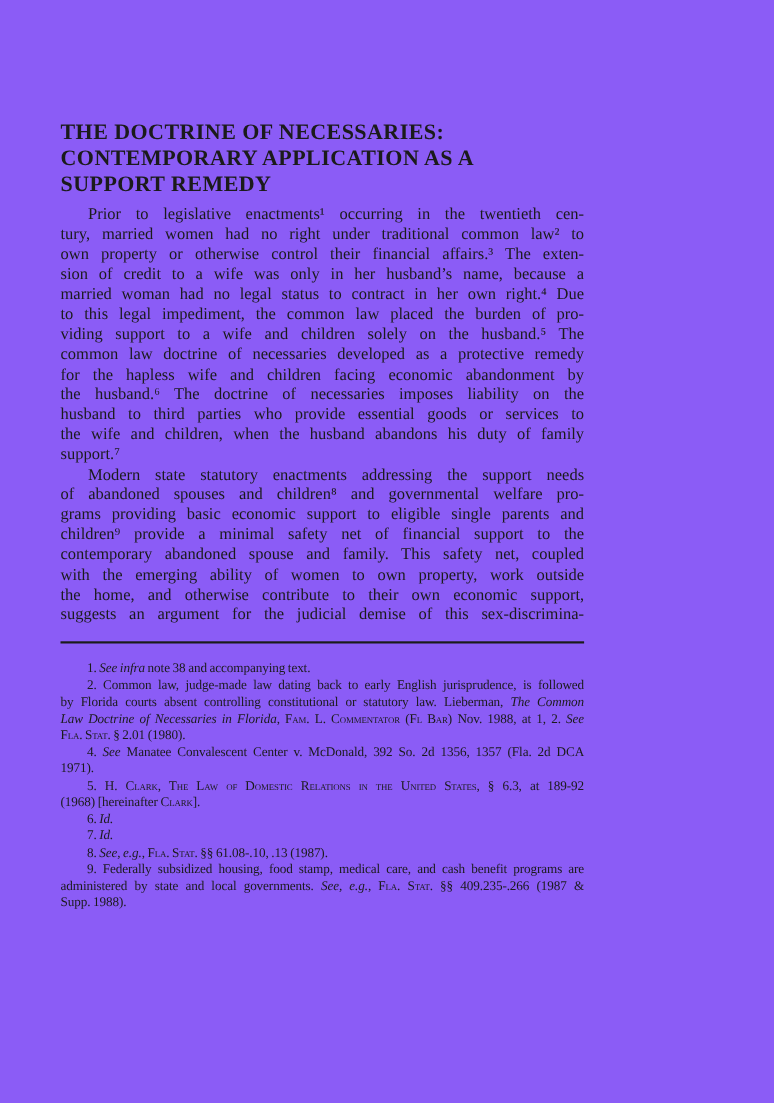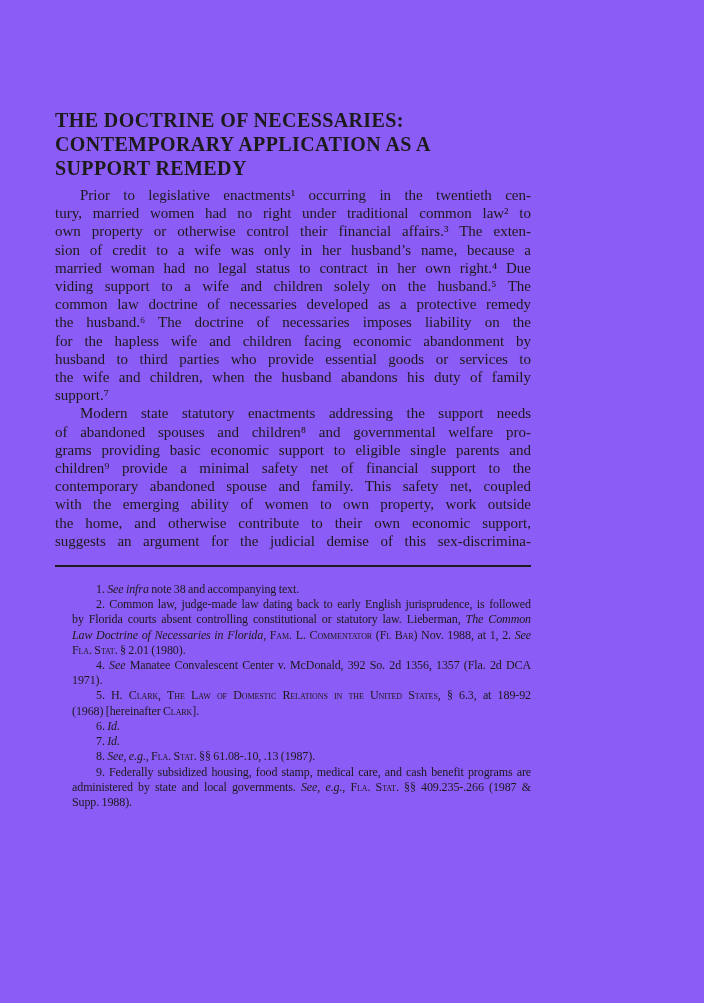--- a/index.html
+++ b/index.html
@@ -37,21 +37,20 @@
   .para .tline:first-child { text-indent: 25px; }
   .rule {
     margin-top: 15px;
     width: 476px; height: 2px;
     background: #1b1b1b;
   }
   .footnotes {
     margin-top: 15px;
     font-size: 12px;
     line-height: 15.2px;
-    margin-left: 17px;
   }
   .fline {
     text-align: justify;
     text-align-last: justify;
     word-spacing: -0.5px;
     letter-spacing: -0.1px;
   }
   .fline.endline { text-align-last: left; }
   .fn .fline:first-child { text-indent: 24px; }
   .i  { font-style: italic; }
@@ -69,24 +68,25 @@
       <div>SUPPORT REMEDY</div>
     </div>
 
     <div class="body-text">
       <div class="para">
           <div class="tline">Prior to legislative enactments¹ occurring in the twentieth cen-</div>
           <div class="tline">tury, married women had no right under traditional common law² to</div>
           <div class="tline">own property or otherwise control their financial affairs.³ The exten-</div>
           <div class="tline">sion of credit to a wife was only in her husband’s name, because a</div>
           <div class="tline">married woman had no legal status to contract in her own right.⁴ Due</div>
+          <div class="tline">to this legal impediment, the common law placed the burden of pro-</div>
           <div class="tline">viding support to a wife and children solely on the husband.⁵ The</div>
           <div class="tline">common law doctrine of necessaries developed as a protective remedy</div>
+          <div class="tline">for the hapless wife and children facing economic abandonment by</div>
           <div class="tline">the husband.⁶ The doctrine of necessaries imposes liability on the</div>
-          <div class="tline">for the hapless wife and children facing economic abandonment by</div>
           <div class="tline">husband to third parties who provide essential goods or services to</div>
           <div class="tline">the wife and children, when the husband abandons his duty of family</div>
           <div class="tline endline">support.⁷</div>
         </div>
       <div class="para">
           <div class="tline">Modern state statutory enactments addressing the support needs</div>
           <div class="tline">of abandoned spouses and children⁸ and governmental welfare pro-</div>
           <div class="tline">grams providing basic economic support to eligible single parents and</div>
           <div class="tline">children⁹ provide a minimal safety net of financial support to the</div>
           <div class="tline">contemporary abandoned spouse and family. This safety net, coupled</div>

